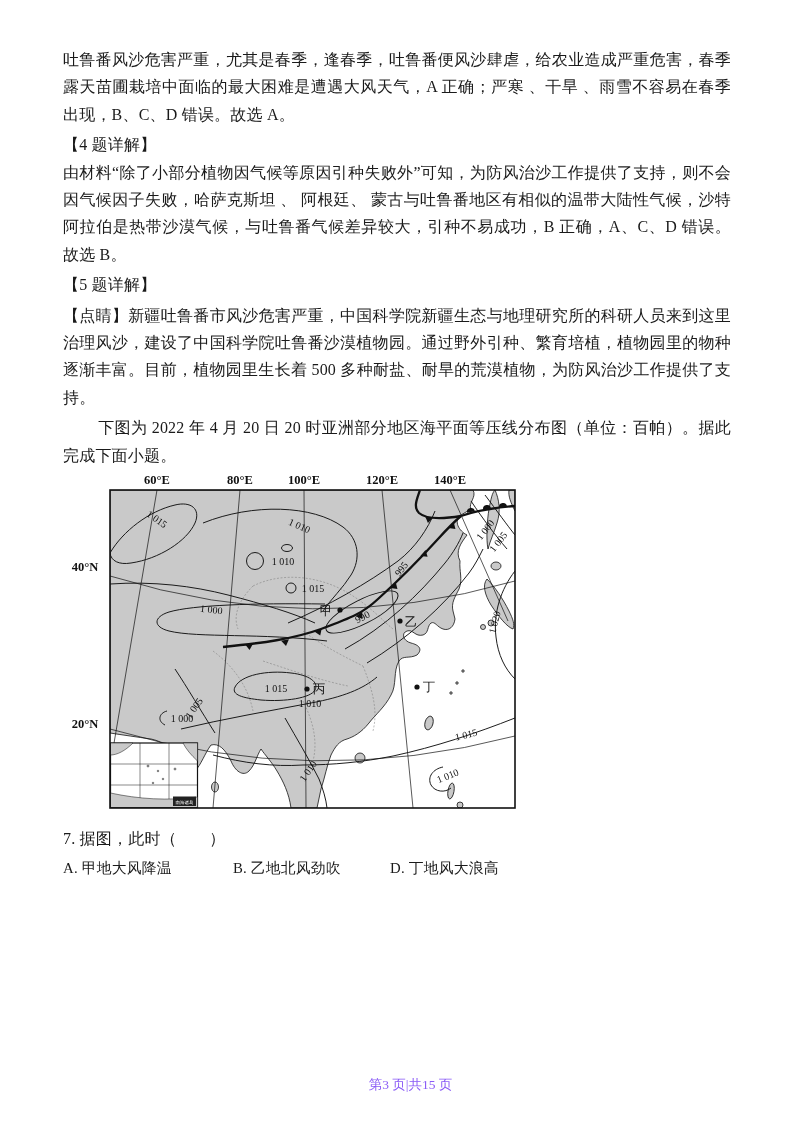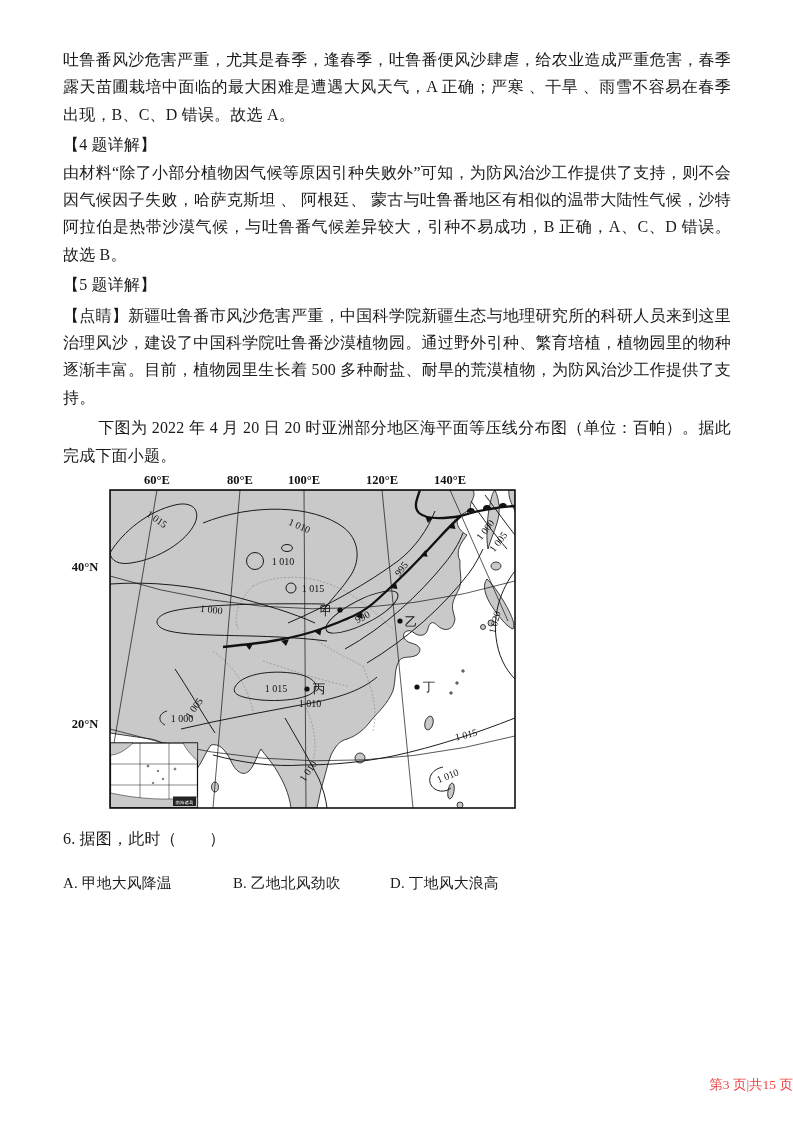--- a/index.html
+++ b/index.html
@@ -10,23 +10,23 @@
   }
   .content{position:absolute;left:63px;top:46px;width:668px;}
   .para{font-size:16px;line-height:27.4px;text-align:justify;margin:0;
         letter-spacing:0.2px;}
   .para.gap{margin-top:3px;}
   .para.indent{text-indent:2.2em;}
   .map-figure{margin:0;padding:0;position:relative;height:347px;}
   .map-figure svg{position:absolute;left:0;top:2px;}
   .question-stem{margin-top:9px;}
   .options-row{display:grid;grid-template-columns:170px 157px 166px auto;
-        font-size:14.8px;line-height:27.4px;margin-top:17px;letter-spacing:0.2px;}
-  .footer{position:absolute;left:0;right:0;top:1076px;text-align:right;
-        font-size:13.5px;color:#ef4444;margin-left:28px;}
+        font-size:14.8px;line-height:27.4px;margin-top:2px;letter-spacing:0.2px;}
+  .footer{position:absolute;left:0;right:0;top:1076px;text-align:center;
+        font-size:13.5px;color:#8b5cf6;margin-left:28px;}
   svg text{font-family:"Liberation Serif","DejaVu Serif",serif;}
   .tick{font-size:12.5px;font-weight:bold;fill:#111;}
   .iso-label{font-size:10px;fill:#111;}
   .pt-label{font-size:12.5px;fill:#111;}
   .inset-label{font-size:4.5px;fill:#ffffff;}
 </style>
 </head>
 <body>
 
 <div class="content">
@@ -212,21 +212,21 @@
           </g>
           <rect x="110" y="325.5" width="23" height="9.5" fill="#222"></rect>
           <text class="inset-label" x="121.5" y="332.5" text-anchor="middle">南海诸岛</text>
         </g>
       </g>
 
       <rect x="47" y="19" width="405" height="318" fill="none" stroke="#111" stroke-width="1.6"></rect>
     </svg>
   </figure>
 
-  <p class="para question-stem">6. 据图，此时（　　）</p>
+  <p class="para question-stem">7. 据图，此时（　　）</p>
   <div class="options-row">
     <span>A. 甲地大风降温</span>
     <span>B. 乙地北风劲吹</span>
     <span>D. 丁地风大浪高</span>
   </div>
 </div>
 
 <div class="footer">第3 页|共15 页</div>
 
 </body></html>

